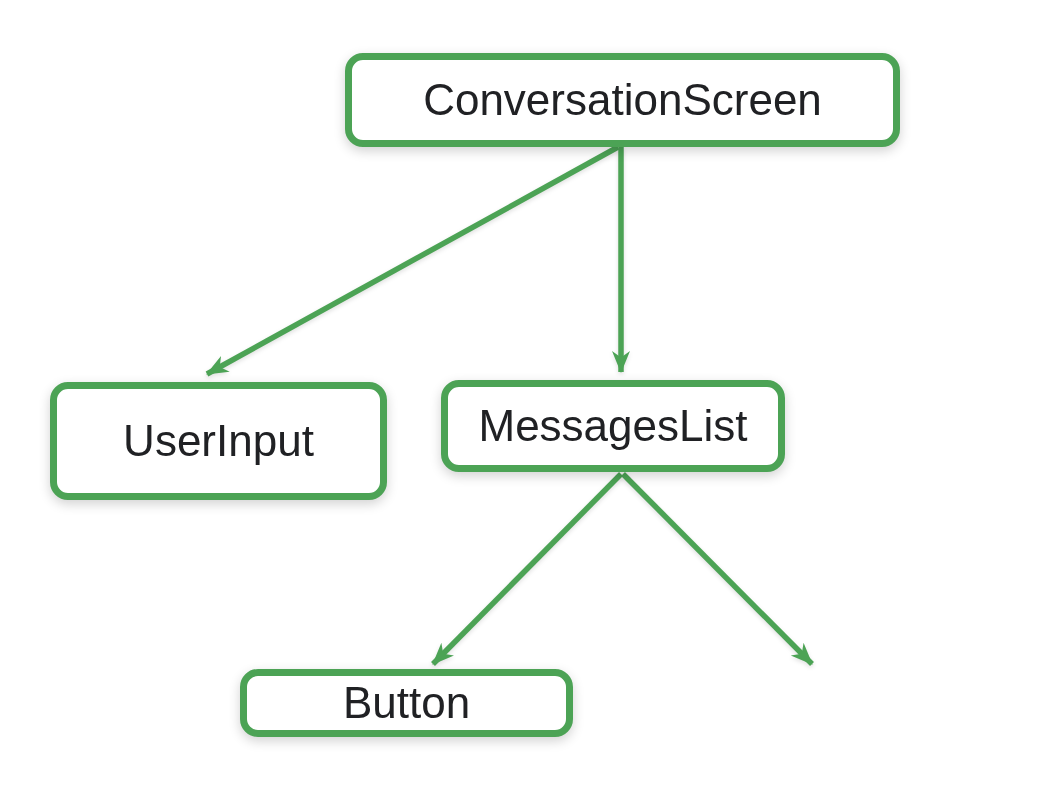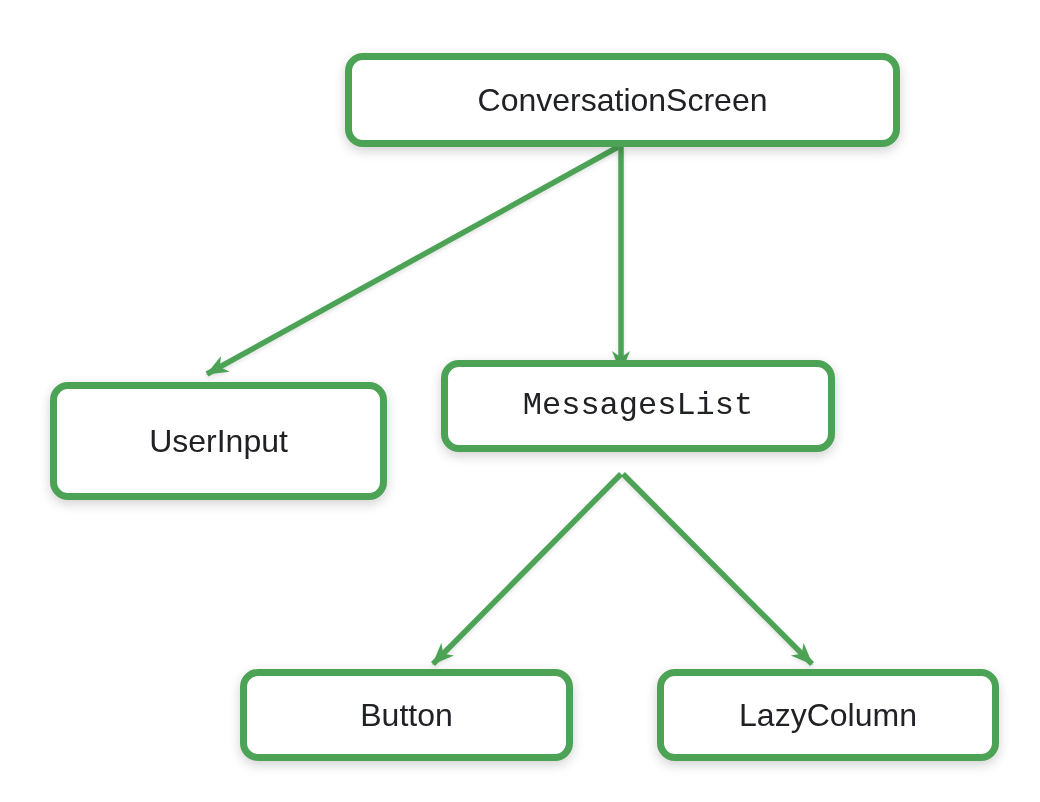--- a/index.html
+++ b/index.html
@@ -37,30 +37,30 @@
     fill: var(--accent);
   }
   .node {
     position: absolute;
     background: #ffffff;
     border: 7px solid var(--accent);
     border-radius: 18px;
     display: flex;
     align-items: center;
     justify-content: center;
-    font-size: 32px;
+    font-size: 44px;
     line-height: 1;
     color: var(--text);
     box-shadow: 0 4px 12px rgba(0,0,0,0.18);
     white-space: nowrap;
   }
   .n-conversation { left: 345px; top: 53px;  width: 555px; height: 94px; }
   .n-userinput    { left: 50px;  top: 382px; width: 337px; height: 118px; }
-  .n-messageslist { left: 441px; top: 360px; width: 394px; height: 92px; font-family: Liberation Mono, monospace; }
-  .n-button       { left: 240px; top: 669px; width: 333px; height: 92px; }
+  .n-messageslist { left: 441px; top: 380px; width: 344px; height: 92px; }
+  .n-button       { left: 240px; top: 669px; width: 333px; height: 68px; }
   .n-lazycolumn   { left: 657px; top: 669px; width: 342px; height: 92px; }
 </style>
 </head>
 <body>
 
 <div class="diagram">
 
   <svg class="edges-layer" width="1040" height="802" viewBox="0 0 1040 802" xmlns="http://www.w3.org/2000/svg">
     <defs>
       <marker id="dart" markerUnits="userSpaceOnUse" markerWidth="26" markerHeight="22" refX="21" refY="10" orient="auto">
@@ -82,17 +82,14 @@
   </div>
 
   <div class="node n-messageslist">
     <span>MessagesList</span>
   </div>
 
   <div class="node n-button">
     <span>Button</span>
   </div>
 
-  <div class="node n-lazycolumn">
-    <span>LazyColumn</span>
-  </div>
 
 </div>
 
 </body></html>

